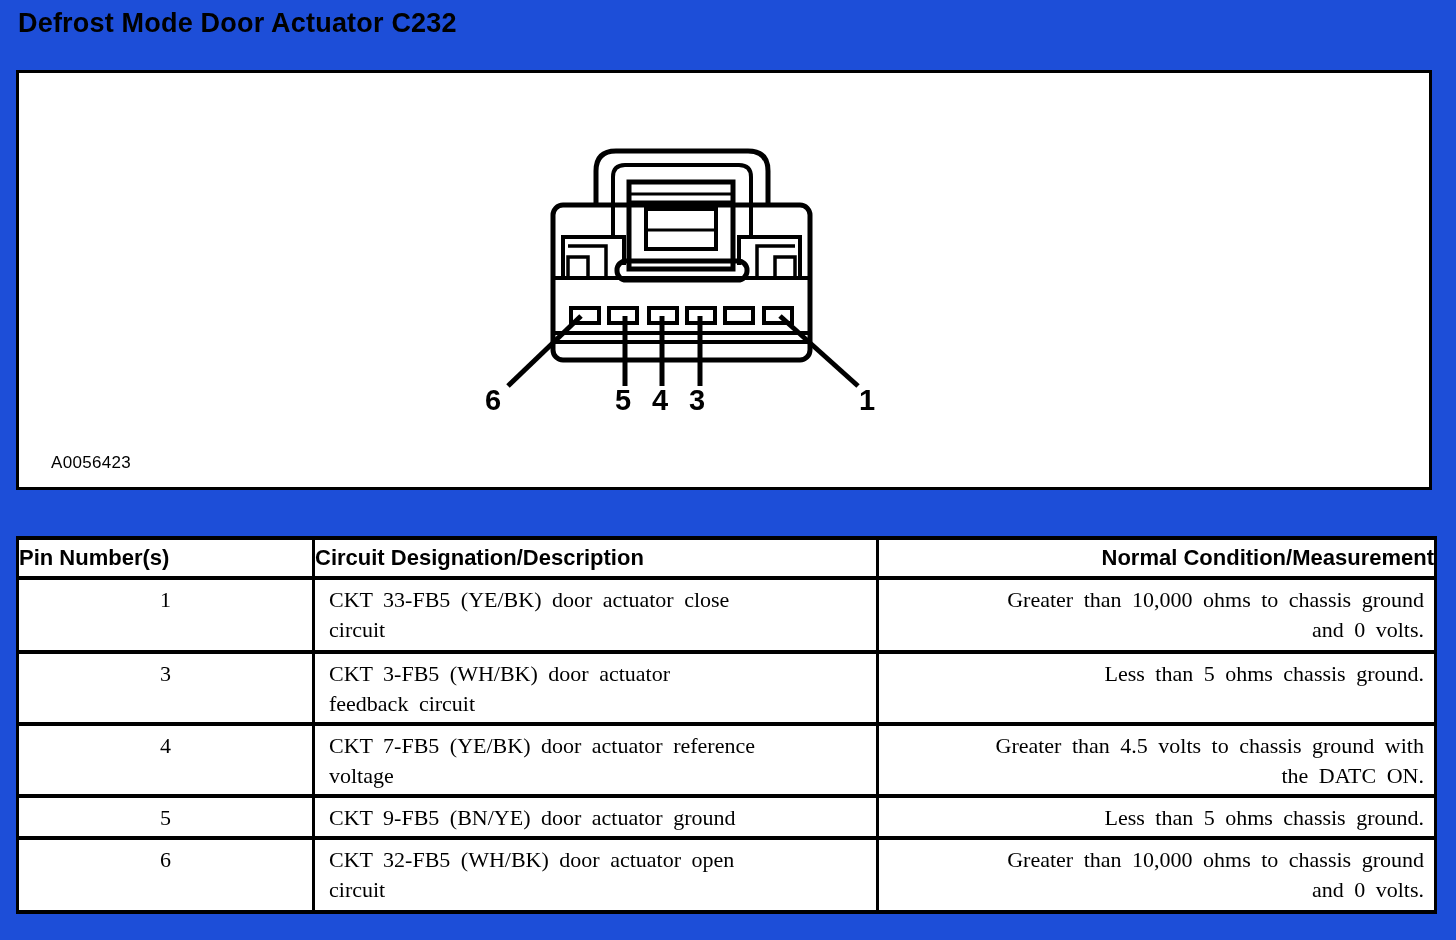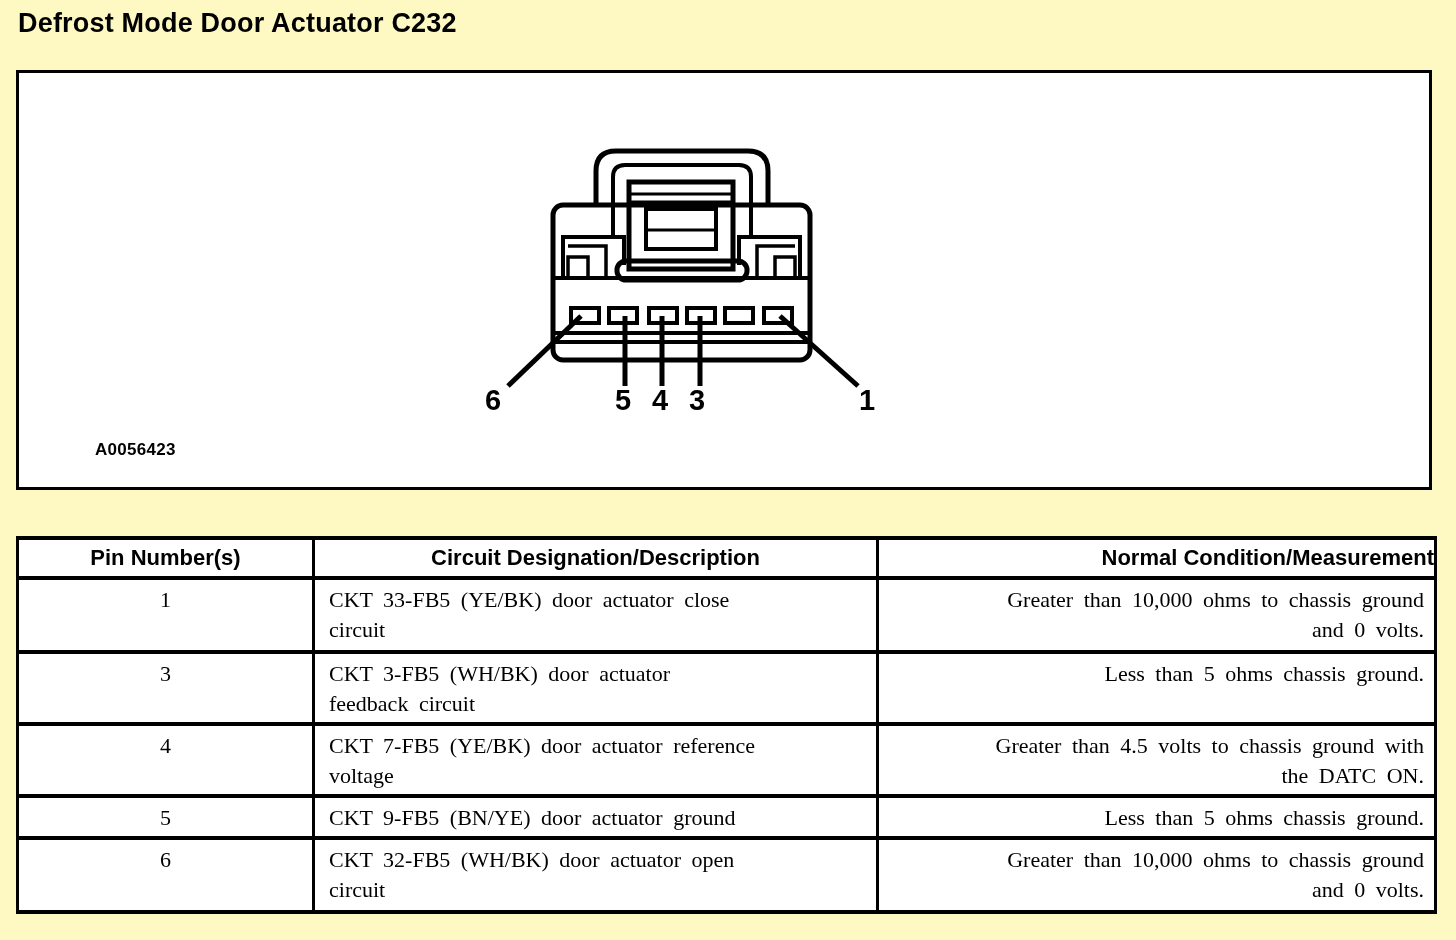--- a/index.html
+++ b/index.html
@@ -5,21 +5,21 @@
   html, body {
     margin: 0;
     padding: 0;
     width: 1456px;
     height: 940px;
     background: #ffffff;
     overflow: hidden;
     font-family: "Liberation Sans", sans-serif;
     color: #000;
   }
-  .page { position: relative; width: 1456px; height: 940px; background: #fef9c3; }
+  .page { position: relative; width: 1456px; height: 940px; background: #1d4ed8; }
 
   .page-title {
     position: absolute;
     left: 18px;
     top: 8px;
     font-size: 27px;
     font-weight: bold;
     letter-spacing: 0.2px;
     white-space: nowrap;
   }
@@ -37,25 +37,24 @@
   .figure-box svg {
     position: absolute;
     left: 0;
     top: 0;
     width: 1410px;
     height: 414px;
   }
   .figure-code {
     position: absolute;
     left: 32px;
-    top: 367px;
+    top: 380px;
     font-size: 17px;
-    font-weight: bold;
+    font-weight: normal;
     letter-spacing: 0.3px;
-    margin-left: 44px;
   }
   .svg-pin-label {
     font-family: "Liberation Sans", sans-serif;
     font-size: 29px;
     font-weight: bold;
   }
 
   table.pin-table {
     position: absolute;
     left: 16px;
@@ -71,21 +70,21 @@
     border-top: 4px solid #000;
     border-bottom: 4px solid #000;
     box-sizing: border-box;
     overflow: hidden;
   }
   .pin-table th {
     font-family: "Liberation Sans", sans-serif;
     font-size: 22px;
     font-weight: bold;
     height: 40px;
-    text-align: center;
+    text-align: left;
     vertical-align: middle;
     padding: 0;
     white-space: nowrap;
   }
   .pin-table th.col-cond { text-align: right; padding-left: 10px; }
   .pin-table td {
     font-family: "Liberation Serif", serif;
     font-size: 22px;
     line-height: 30px;
     vertical-align: top;

